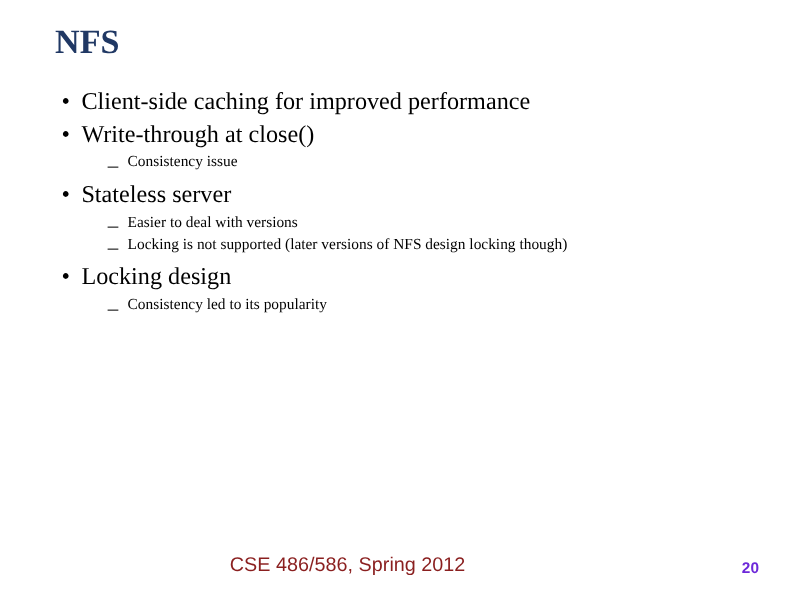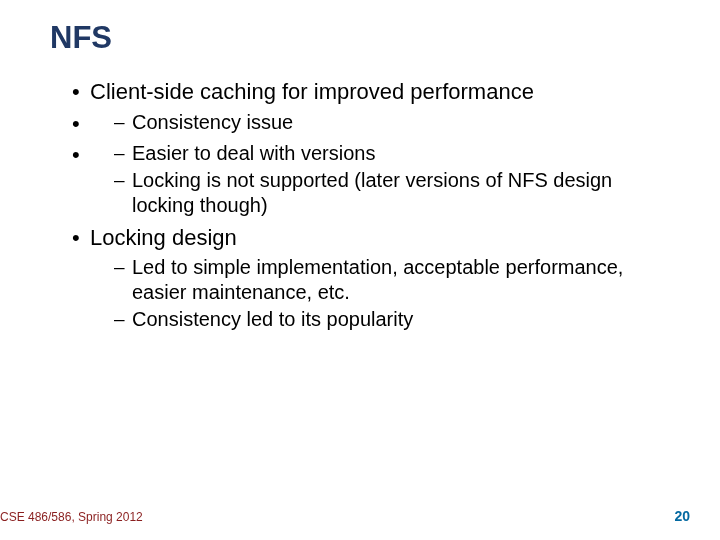--- a/index.html
+++ b/index.html
@@ -7,31 +7,32 @@
     padding: 0;
     width: 720px;
     height: 540px;
     font-family: Arial, Helvetica, sans-serif;
     background: #fff;
     position: relative;
     overflow: hidden;
   }
   .slide {
     padding: 20px 50px 0 50px;
+    font-family: Liberation Serif, serif;
   }
   .title {
     color: #203864;
     font-weight: bold;
     font-size: 31px;
     margin: 0 0 22px 0;
   }
   ul.level1 {
     list-style: none;
     padding: 0;
-    margin: 16px;
+    margin: 0;
   }
   ul.level1 > li {
     position: relative;
     padding-left: 24px;
     font-size: 22px;
     color: #000;
     line-height: 1.25;
     margin-bottom: 2px;
   }
   ul.level1 > li::before {
@@ -42,74 +43,76 @@
     font-size: 22px;
   }
   ul.level2 {
     list-style: none;
     padding: 0;
     margin: 4px 0 6px 0;
   }
   ul.level2 > li {
     position: relative;
     padding-left: 42px;
-    font-size: 20px;
+    font-size: 14px;
     color: #000;
     line-height: 1.25;
     margin-bottom: 2px;
   }
   ul.level2 > li::before {
     content: "–";
     position: absolute;
     left: 24px;
     top: 0;
     font-size: 19px;
   }
   .footer {
     position: absolute;
     bottom: 16px;
     left: 0;
     width: 632px;
+    text-align: center;
     color: #8a1f1f;
-    font-size: 12px;
+    font-size: 18px;
   }
   .page-num {
     position: absolute;
     bottom: 16px;
     right: 30px;
-    color: #0369a1;
+    color: #6d28d9;
     font-size: 14px;
     font-weight: bold;
   }
 </style>
 </head>
 <body>
 
 <div class="slide">
   <h1 class="title">NFS</h1>
 
   <ul class="level1">
     <li>
       <span>Client-side caching for improved performance</span>
     </li>
     <li>
+      <span>Write-through at close()</span>
       <ul class="level2">
         <li>Consistency issue</li>
       </ul>
     </li>
     <li>
+      <span>Stateless server</span>
       <ul class="level2">
         <li>Easier to deal with versions</li>
         <li>Locking is not supported (later versions of NFS design locking though)</li>
       </ul>
     </li>
     <li>
       <span>Locking design</span>
       <ul class="level2">
-        <li>Led to simple implementation, acceptable performance, easier maintenance, etc.</li>
         <li>Consistency led to its popularity</li>
       </ul>
     </li>
   </ul>
 </div>
 
 <div class="footer">CSE 486/586, Spring 2012</div>
 <div class="page-num">20</div>
 
 </body></html>

